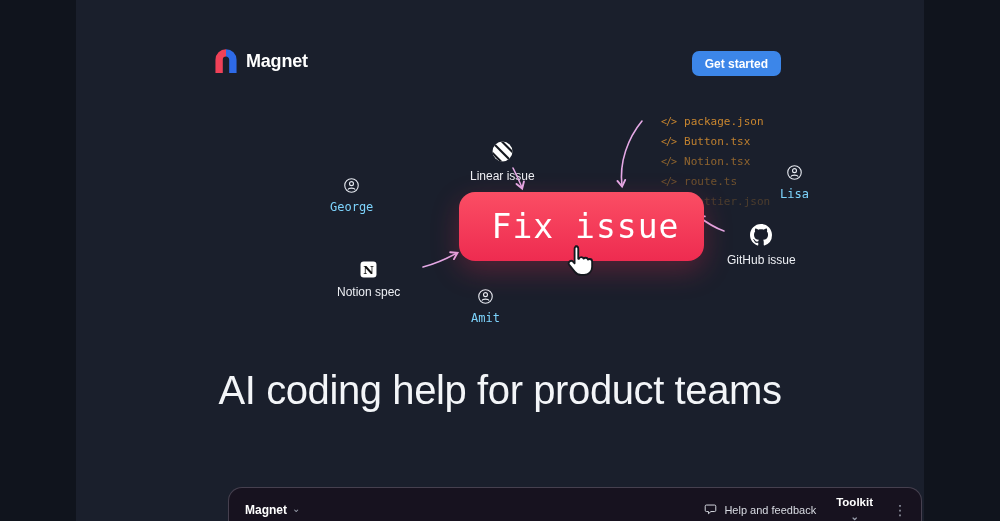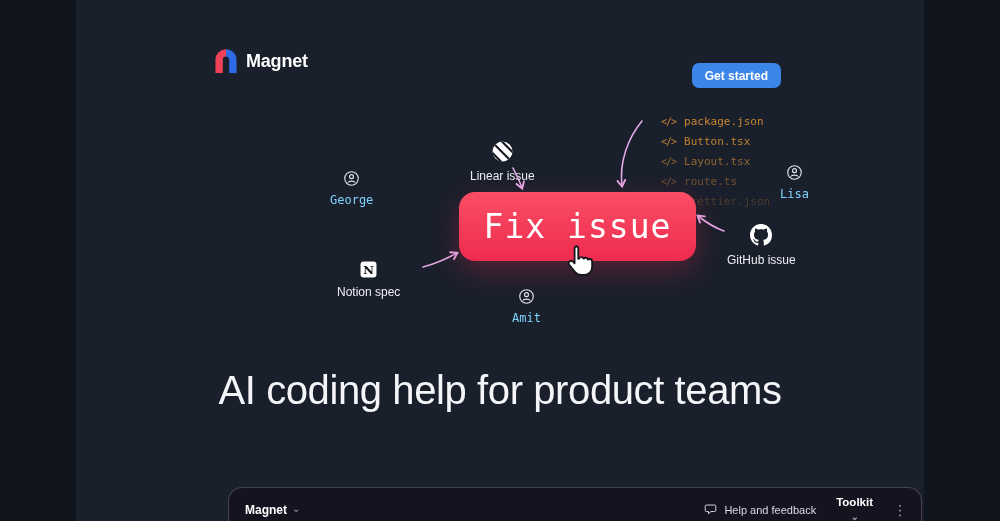--- a/index.html
+++ b/index.html
@@ -11,41 +11,41 @@
   }
   .mono{font-family:"DejaVu Sans Mono",monospace;}
 
   
   .brand{position:absolute;left:139px;top:49px;display:flex;align-items:center;gap:9px;}
   .brand-name{font-size:18px;font-weight:700;color:#FFFFFF;letter-spacing:-0.2px;}
   .get-started{
     position:absolute;right:143px;top:51px;height:25px;padding:0 13px;
     background:#3C86E9;color:#fff;font-size:12px;font-weight:700;
     border:none;border-radius:7px;cursor:pointer;
-    font-family:"Liberation Sans",sans-serif;display:flex;align-items:center;margin-top:12px;
+    font-family:"Liberation Sans",sans-serif;display:flex;align-items:center;
   }
 
   
   .tag{position:absolute;display:flex;align-items:center;gap:7px;z-index:1;flex-direction:column;}
   .tag-label{font-size:12px;color:#EDEFF4;}
   .person-name{font-size:12px;color:#7dd3fc;}
 
   .files{position:absolute;left:585px;top:111px;z-index:1;}
   .file-row{display:flex;align-items:center;gap:8px;height:20px;}
   .file-icon{font-size:10px;color:#C9862F;letter-spacing:-1px;}
   .file-name{font-size:11px;color:#C9862F;}
   .f1{opacity:1;} .f2{opacity:.95;} .f3{opacity:.68;} .f4{opacity:.48;} .f5{opacity:.28;}
 
   .arrows{position:absolute;left:0;top:0;z-index:2;pointer-events:none;}
 
   .fix-btn{
     position:absolute;left:383px;top:192px;width:237px;height:69px;z-index:3;
     background:linear-gradient(180deg,#FB4E64,#EE2B50);
     border-radius:16px;display:flex;align-items:center;justify-content:center;
-    box-shadow:0 10px 28px rgba(238,43,80,.28);cursor:pointer;
+    box-shadow:0 10px 28px rgba(238,43,80,.28);cursor:pointer;padding-left:8px;
   }
   .fix-btn span{
     font-family:"DejaVu Sans Mono",monospace;font-size:33px;color:#FFFFFF;
     letter-spacing:1px;
   }
   .cursor{position:absolute;left:486px;top:244px;z-index:4;}
 
   
   .headline{
     position:absolute;left:0;top:368px;width:100%;margin:0;text-align:center;
@@ -92,21 +92,21 @@
     <div class="file-row f1">
       <span class="file-icon">&lt;/&gt;</span>
       <span class="file-name">package.json</span>
     </div>
     <div class="file-row f2">
       <span class="file-icon">&lt;/&gt;</span>
       <span class="file-name">Button.tsx</span>
     </div>
     <div class="file-row f3">
       <span class="file-icon">&lt;/&gt;</span>
-      <span class="file-name">Layout.tsx</span>
+      <span class="file-name">Notion.tsx</span>
     </div>
     <div class="file-row f4">
       <span class="file-icon">&lt;/&gt;</span>
       <span class="file-name">route.ts</span>
     </div>
     <div class="file-row f5">
       <span class="file-icon">&lt;/&gt;</span>
       <span class="file-name">prettier.json</span>
     </div>
   </div>
@@ -121,21 +121,21 @@
       <circle cx="10" cy="10" r="9.5" fill="#FFFFFF"></circle>
       <g clip-path="url(#linClip)" stroke="#14171E" stroke-width="2" stroke-linecap="round">
         <line x1="-2" y1="9" x2="11" y2="22"></line>
         <line x1="1" y1="2" x2="18" y2="19"></line>
         <line x1="8" y1="-1" x2="22" y2="13"></line>
       </g>
     </svg>
     <span class="tag-label">Linear issue</span>
   </div>
 
-  <div class="tag" style="left:254px;top:171px;">
+  <div class="tag" style="left:254px;top:178px;">
     <svg width="15" height="15" viewBox="0 0 16 16">
       <circle cx="8" cy="8" r="7.2" fill="none" stroke="#E6E9F0" stroke-width="1.2"></circle>
       <circle cx="8" cy="6" r="2.1" fill="none" stroke="#E6E9F0" stroke-width="1.2"></circle>
       <path d="M4.1 12.4 C5 10.3 11 10.3 11.9 12.4" fill="none" stroke="#E6E9F0" stroke-width="1.2"></path>
     </svg>
     <span class="person-name mono">George</span>
   </div>
 
   <div class="tag" style="left:704px;top:165px;">
     <svg width="15" height="15" viewBox="0 0 16 16">
@@ -147,21 +147,21 @@
   </div>
 
   <div class="tag" style="left:261px;top:261px;">
     <svg width="17" height="17" viewBox="0 0 16 16">
       <rect x="0.5" y="0.5" width="15" height="15" rx="3" fill="#FFFFFF"></rect>
       <text x="8" y="12" text-anchor="middle" font-family="DejaVu Serif, serif" font-weight="bold" font-size="11" fill="#111111">N</text>
     </svg>
     <span class="tag-label">Notion spec</span>
   </div>
 
-  <div class="tag" style="left:436px;top:289px;">
+  <div class="tag" style="left:395px;top:289px;">
     <svg width="15" height="15" viewBox="0 0 16 16">
       <circle cx="8" cy="8" r="7.2" fill="none" stroke="#E6E9F0" stroke-width="1.2"></circle>
       <circle cx="8" cy="6" r="2.1" fill="none" stroke="#E6E9F0" stroke-width="1.2"></circle>
       <path d="M4.1 12.4 C5 10.3 11 10.3 11.9 12.4" fill="none" stroke="#E6E9F0" stroke-width="1.2"></path>
     </svg>
     <span class="person-name mono">Amit</span>
   </div>
 
   <div class="tag" style="left:651px;top:224px;">
     <svg width="22" height="22" viewBox="0 0 16 16">

